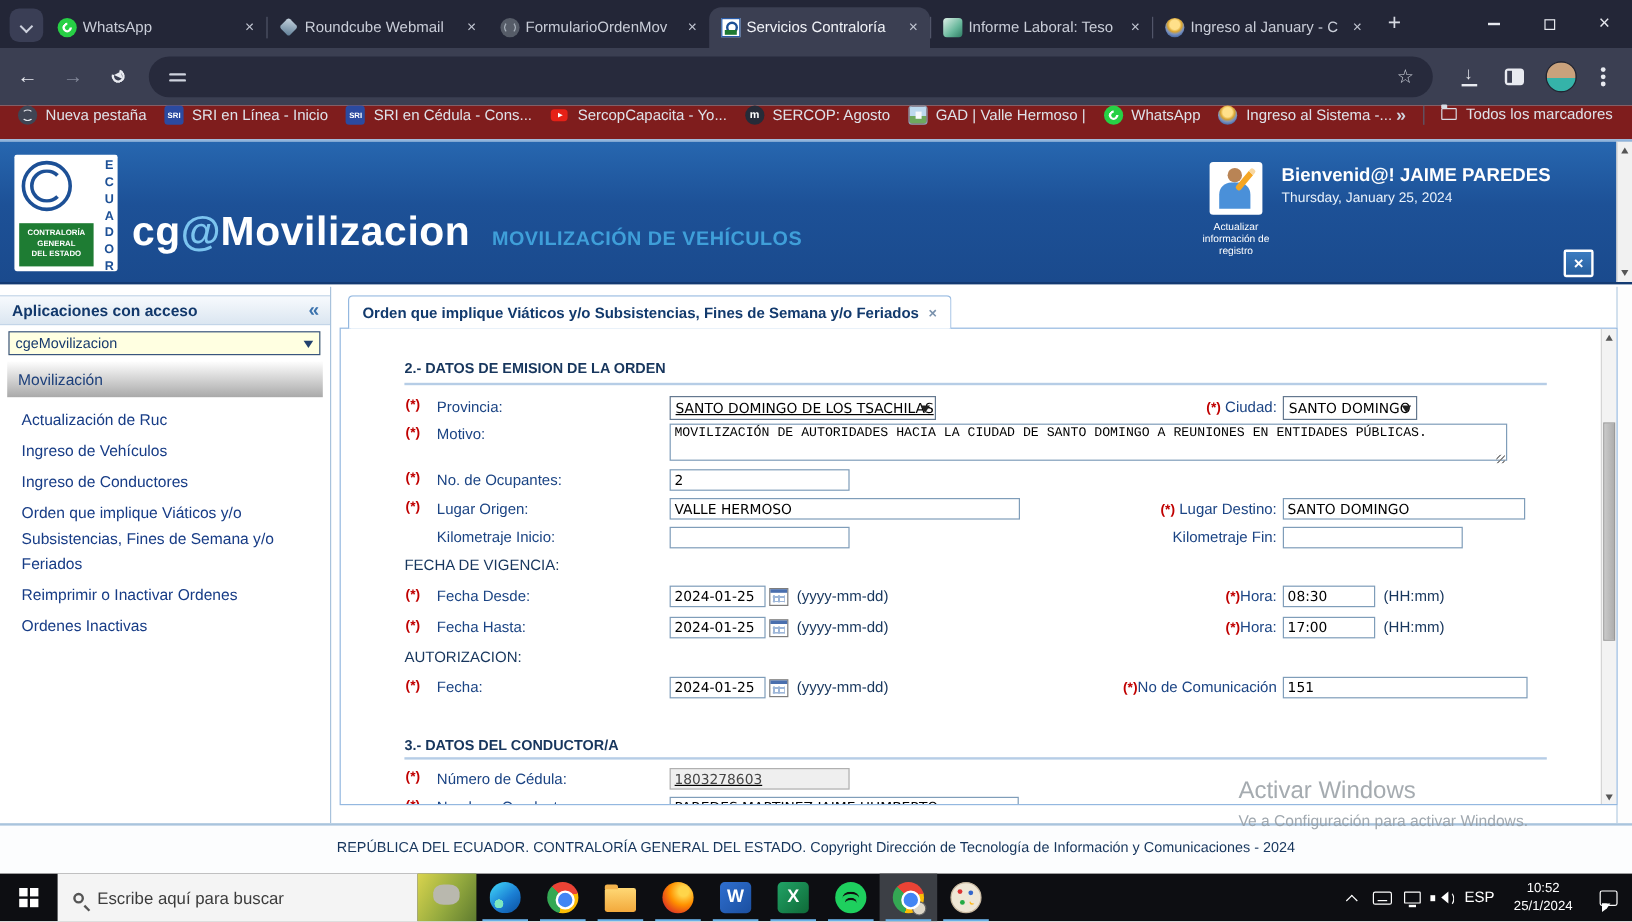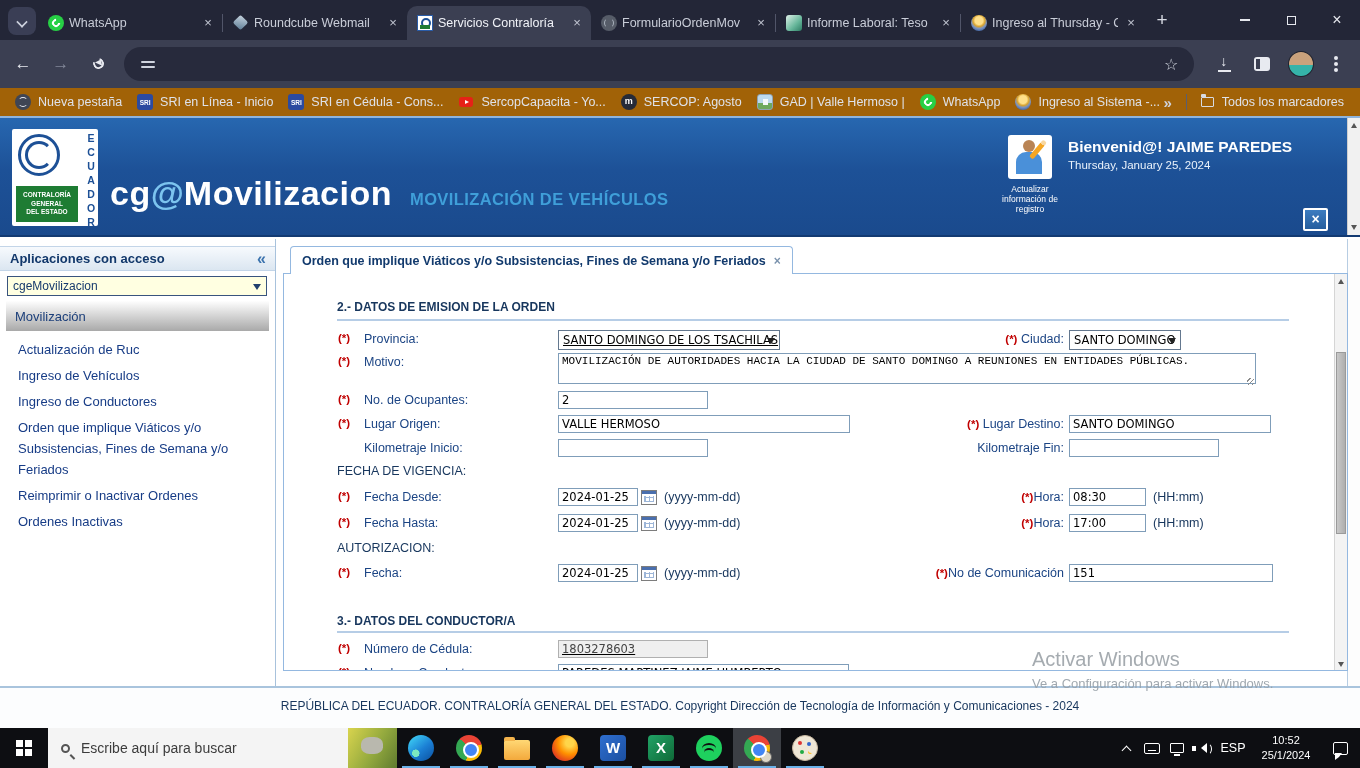--- a/index.html
+++ b/index.html
@@ -66,21 +66,21 @@
   .ob-star::before{content:"☆"}
   .dl{position:relative;width:18px;height:18px;margin-left:22px}
   .dl::before{content:"↓";color:#e8eaf0;font-size:14px;position:absolute;left:4px;top:-2px}
   .dl::after{content:"";position:absolute;left:2px;bottom:1px;width:13px;height:1.8px;background:#e8eaf0}
   .panel-ic{width:16px;height:14px;border-radius:3px;background:#e8eaf0;position:relative;margin-left:20px}
   .panel-ic::after{content:"";position:absolute;left:2px;top:2px;width:4px;height:10px;background:#3b3f52}
   .avatar{width:26px;height:26px;border-radius:50%;margin-left:18px;background:linear-gradient(180deg,#caa27c 0 55%,#35b3a9 55% 100%);border:1px solid #20232f}
   .menu-dots{position:relative;width:4px;height:4px;background:#e8eaf0;border-radius:50%;margin:0 22px 0 20px;box-shadow:0 -6px #e8eaf0,0 6px #e8eaf0}
 
   
-  .bookmarks{left:0;top:88px;width:1360px;height:28px;background:#a16207;display:flex;align-items:center;font-size:12.5px;color:#dfe2e9}
+  .bookmarks{left:0;top:88px;width:1360px;height:28px;background:#7f1d1d;display:flex;align-items:flex-start;font-size:12.5px;color:#dfe2e9}
   .bm{display:flex;align-items:center;margin-left:15px;gap:7px;white-space:nowrap;cursor:pointer}
   .bm-overflow{margin-left:auto;color:#cfd3dc;font-size:15px;font-weight:bold;cursor:pointer}
   .bm-overflow::before{content:"»"}
   .bm-div{width:1px;height:16px;background:#5a5e70;margin:0 14px}
   .bm-all{display:flex;align-items:center;gap:8px;margin-right:16px;cursor:pointer}
   .folder-ic{width:13px;height:10px;border:1.5px solid #d7dbe3;border-radius:1px;position:relative}
   .folder-ic::before{content:"";position:absolute;left:-1px;top:-4px;width:5px;height:2.5px;background:#d7dbe3;border-radius:1px 1px 0 0}
 
   
   .topline{left:0;top:116px;width:1360px;height:2px;background:#8fb4dc}
@@ -220,40 +220,40 @@
           <span class="fav ic-whatsapp"></span>
           <span class="tab-title">WhatsApp</span>
           <span class="tab-close"></span>
         </div>
         <div class="tabsep"></div>
         <div class="tab">
           <span class="fav ic-roundcube"></span>
           <span class="tab-title">Roundcube Webmail</span>
           <span class="tab-close"></span>
         </div>
+        <div class="tab">
+          <span class="fav ic-globe"></span>
+          <span class="tab-title">FormularioOrdenMov</span>
+          <span class="tab-close"></span>
+        </div>
         <div class="tab active">
           <span class="fav ic-cge"></span>
           <span class="tab-title">Servicios Contraloría</span>
-          <span class="tab-close"></span>
-        </div>
-        <div class="tab">
-          <span class="fav ic-globe"></span>
-          <span class="tab-title">FormularioOrdenMov</span>
           <span class="tab-close"></span>
         </div>
         <div class="tabsep"></div>
         <div class="tab">
           <span class="fav ic-quipux"></span>
           <span class="tab-title">Informe Laboral: Teso</span>
           <span class="tab-close"></span>
         </div>
         <div class="tabsep"></div>
         <div class="tab">
           <span class="fav ic-escudo"></span>
-          <span class="tab-title">Ingreso al Thursday - C</span>
+          <span class="tab-title">Ingreso al January - C</span>
           <span class="tab-close"></span>
         </div>
       </div>
     <div class="newtab"></div>
     <div class="win-controls">
       <div class="wc wc-min">
           <i></i>
         </div>
       <div class="wc wc-max">
           <i></i>

